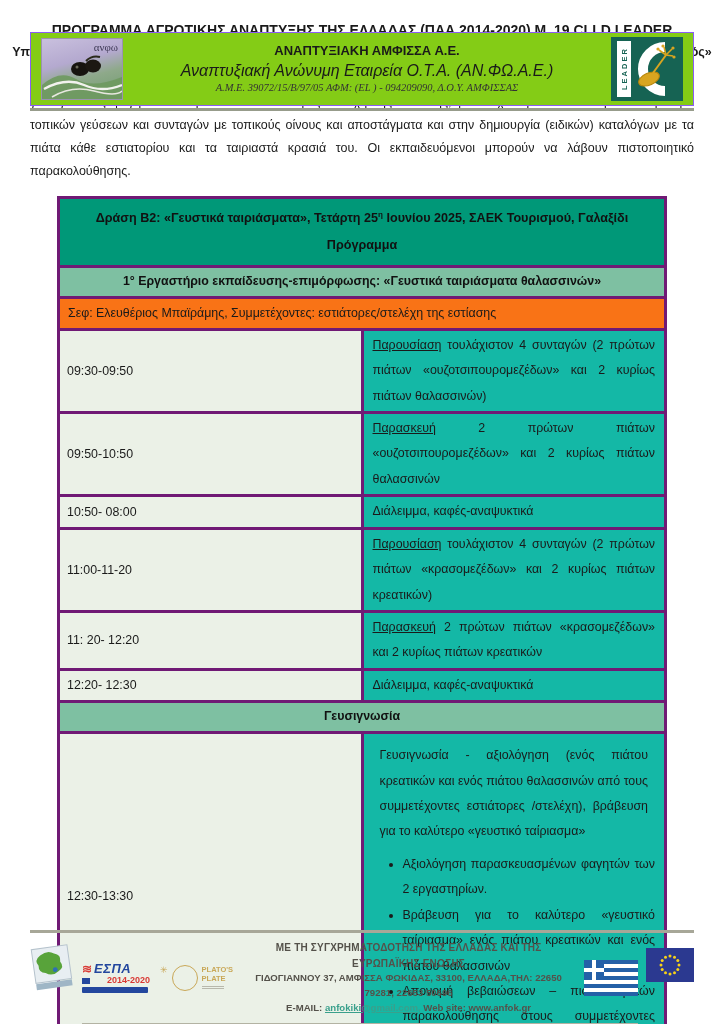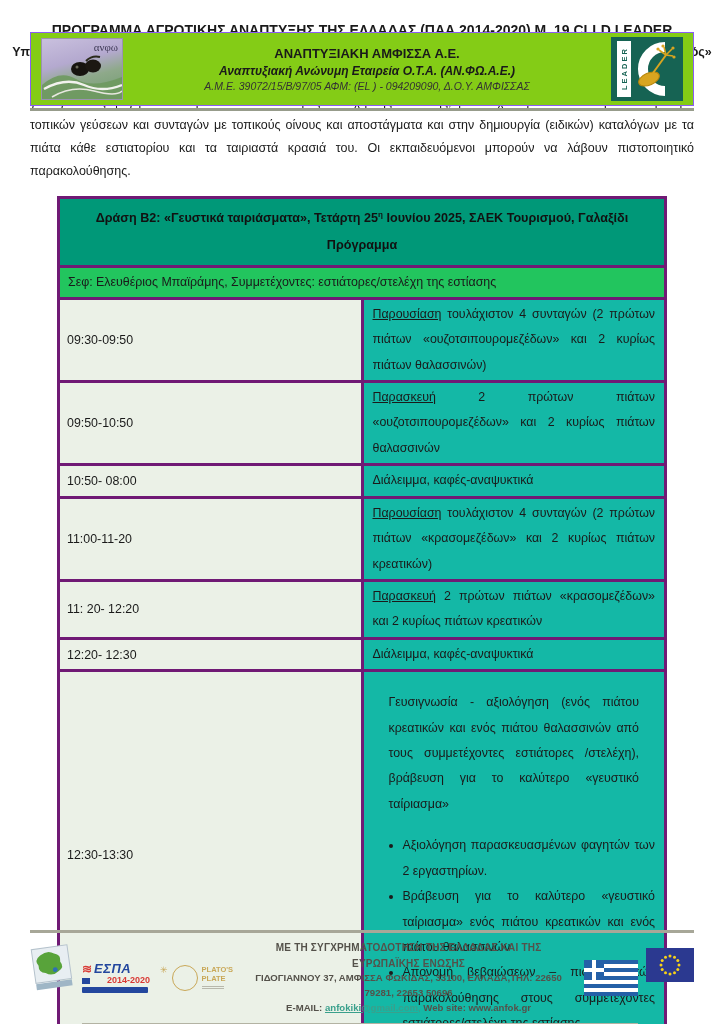--- a/index.html
+++ b/index.html
@@ -16,22 +16,22 @@
   }
   .header-rule{position:absolute;left:30px;top:108px;width:664px;height:3px;background:#979c8b;}
   .anfo-logo{
     width:80px;height:60px;flex:0 0 auto;position:relative;border:1px solid #9a93b0;
     background:linear-gradient(165deg,#c9c0de 0%,#b4a9cf 38%,#8ea98a 62%,#6f9a6d 100%);
     overflow:hidden;
   }
   .anfo-label{position:absolute;top:2px;right:4px;font-size:11px;color:#413c58;font-family:"Liberation Serif",serif;}
   .org-block{flex:1;text-align:center;line-height:1.35;}
   .org-name{font-weight:bold;font-size:13px;}
-  .org-sub{font-weight:bold;font-style:italic;font-size:12px;}
-  .org-reg{font-style:italic;font-size:10.5px;font-family:Liberation Sans, sans-serif;color:#333;}
+  .org-sub{font-weight:normal;font-style:italic;font-size:16px;}
+  .org-reg{font-style:italic;font-size:10.5px;font-family:Liberation Serif, serif;color:#333;}
   .leader-logo{width:72px;height:64px;flex:0 0 auto;position:relative;}
   .leader-vert{
     position:absolute;left:7px;top:5px;width:12px;height:54px;
     display:flex;align-items:center;justify-content:center;
     writing-mode:vertical-rl;transform:rotate(180deg);
     font-size:7.5px;font-weight:bold;letter-spacing:2px;color:#166353;
   }
   
   .doc-title{margin-top:22px;text-align:center;font-weight:bold;font-size:14px;}
   .doc-subtitle{margin-top:7px;text-align:center;font-weight:bold;font-size:12.5px;}
@@ -45,25 +45,25 @@
   table.schedule td{border:3px solid #701a75;box-sizing:border-box;}
   tr.title-row td{
     background:#009878;color:#111;font-weight:bold;text-align:center;
     padding:6px 10px;line-height:2.15;font-size:12.6px;
   }
   tr.title-row sup{font-size:8px;}
   tr.section-row td{
     background:#7ec0a2;color:#111;font-weight:bold;text-align:center;
     padding:5px 6px;font-size:12.4px;line-height:1.45;
   }
-  tr.full-row td{background:#22c55e;padding:5px 8px;line-height:1.5;}
+  tr.full-row td{background:#f97316;padding:5px 8px;line-height:1.5;}
   td.time-cell{background:#ebf1e7;width:126px;padding:5px 7px;vertical-align:middle;}
   td.desc-cell{background:#14b8a6;padding:2px 9px;text-align:justify;line-height:2.05;vertical-align:middle;}
   td.desc-cell .lead{text-decoration:underline;}
-  td.desc-cell p{margin:16px;}
+  td.desc-cell p{margin:7px;}
   ul.bullets{margin:0 0 0 6px;padding-left:24px;}
   ul.bullets li{text-align:justify;line-height:2.05;}
   
   .footer{
     position:absolute;left:30px;top:930px;width:664px;
     border-top:3px solid #a7a798;padding-top:7px;
     display:flex;align-items:flex-start;gap:8px;
   }
   .map-logo{flex:0 0 auto;margin-top:4px;}
   .footer-band{
@@ -141,20 +141,23 @@
 
 <table class="schedule">
   <tbody id="schedule-body">
     <tr class="title-row">
       <td colspan="2">
         <span>Δράση Β2: «Γευστικά ταιριάσματα», Τετάρτη 25</span><sup>η</sup><span> Ιουνίου 2025, ΣΑΕΚ Τουρισμού, Γαλαξίδι</span>
         <br>
         <span>Πρόγραμμα</span>
       </td>
     </tr>
+  <tr class="section-row">
+        <td colspan="2">1° Εργαστήριο εκπαίδευσης-επιμόρφωσης: «Γευστικά ταιριάσματα θαλασσινών»</td>
+      </tr>
       <tr class="full-row">
         <td colspan="2">Σεφ: Ελευθέριος Μπαϊράμης, Συμμετέχοντες: εστιάτορες/στελέχη της εστίασης</td>
       </tr>
       <tr class="time-row">
         <td class="time-cell">09:30-09:50</td>
         <td class="desc-cell"><span class="lead">Παρουσίαση</span> τουλάχιστον 4 συνταγών (2 πρώτων πιάτων «ουζοτσιπουρομεζέδων» και 2 κυρίως πιάτων θαλασσινών)</td>
       </tr>
       <tr class="time-row">
         <td class="time-cell">09:50-10:50</td>
         <td class="desc-cell"><span class="lead">Παρασκευή</span> 2 πρώτων πιάτων «ουζοτσιπουρομεζέδων» και 2 κυρίως πιάτων θαλασσινών</td>
@@ -167,20 +170,23 @@
         <td class="time-cell">11:00-11-20</td>
         <td class="desc-cell"><span class="lead">Παρουσίαση</span> τουλάχιστον 4 συνταγών (2 πρώτων πιάτων «κρασομεζέδων» και 2 κυρίως πιάτων κρεατικών)</td>
       </tr>
       <tr class="time-row">
         <td class="time-cell">11: 20- 12:20</td>
         <td class="desc-cell"><span class="lead">Παρασκευή</span> 2 πρώτων πιάτων «κρασομεζέδων» και 2 κυρίως πιάτων κρεατικών</td>
       </tr>
       <tr class="time-row">
         <td class="time-cell">12:20- 12:30</td>
         <td class="desc-cell">Διάλειμμα, καφές-αναψυκτικά</td>
+      </tr>
+      <tr class="section-row">
+        <td colspan="2">Γευσιγνωσία</td>
       </tr>
       <tr class="tasting-row">
         <td class="time-cell">12:30-13:30</td>
         <td class="desc-cell">
           <p>Γευσιγνωσία - αξιολόγηση (ενός πιάτου κρεατικών και ενός πιάτου θαλασσινών από τους συμμετέχοντες εστιάτορες /στελέχη), βράβευση για το καλύτερο «γευστικό ταίριασμα»</p>
           <ul class="bullets">
             <li>Αξιολόγηση παρασκευασμένων φαγητών των 2 εργαστηρίων.</li>
             <li>Βράβευση για το καλύτερο «γευστικό ταίριασμα» ενός πιάτου κρεατικών και ενός πιάτου θαλασσινών</li>
             <li>Απονομή βεβαιώσεων – πιστοποιητικών παρακολούθησης στους συμμετέχοντες εστιάτορες/στελέχη της εστίασης.</li>
           </ul>

